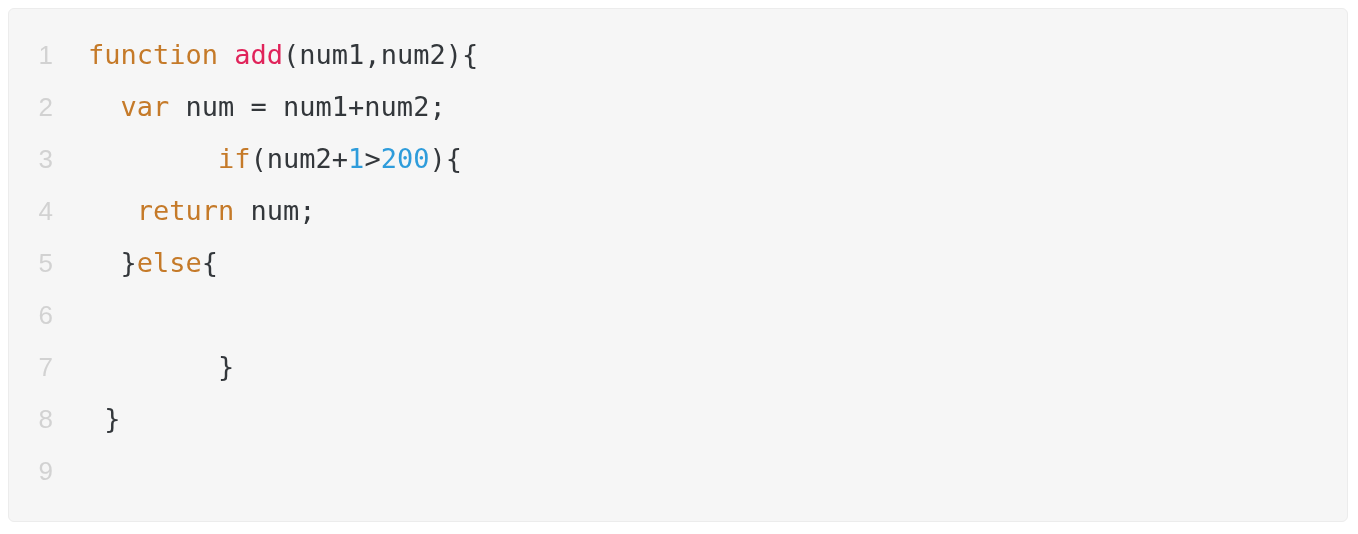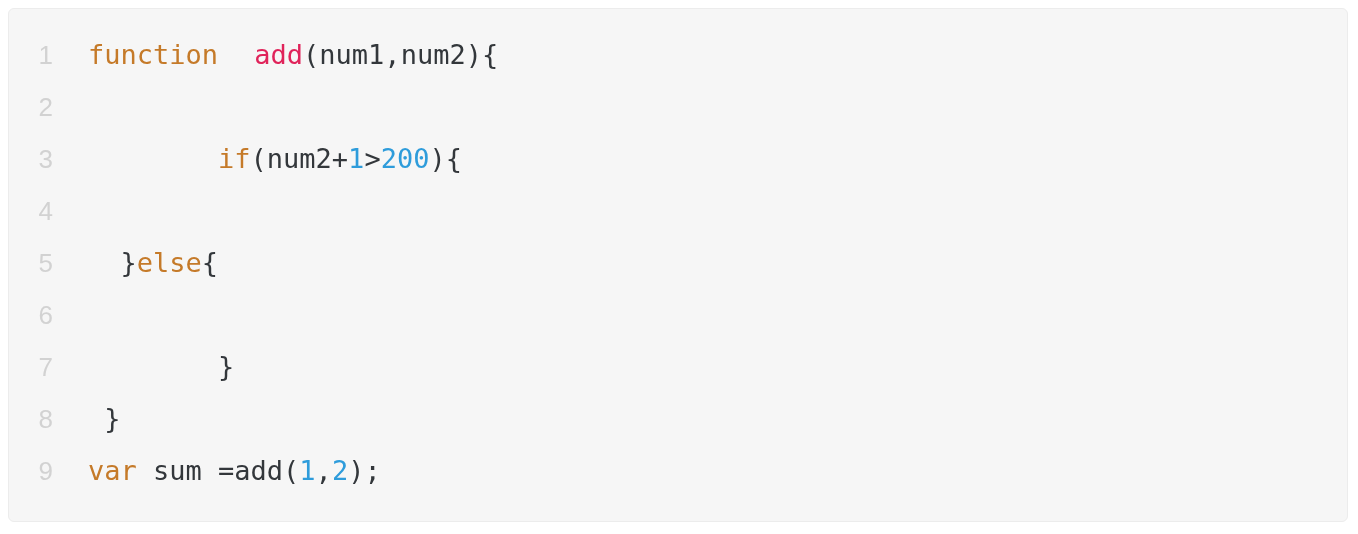--- a/index.html
+++ b/index.html
@@ -37,54 +37,55 @@
     font-family: "Liberation Sans", "DejaVu Sans", sans-serif;
     font-size: 26px;
     user-select: none;
   }
   .code-line {
     margin-left: 35px;
     white-space: pre;
     color: var(--plain, #33373b);
   }
   .tok-keyword       { color: var(--keyword, #c57a29); }
-  .tok-function_name { color: var(--function_name, #e0235a); margin-left: 20px; }
+  .tok-function_name { color: var(--function_name, #e0235a); }
   .tok-number        { color: var(--number, #2e9cdb); }
   .tok-plain         { color: var(--plain, #33373b); margin-top: 13px; }
 </style>
 </head>
 <body>
 
 <div class="code-panel" id="panel">
     <div class="code-row">
       <span class="gutter">1</span>
       <span class="code-line"><span class="tok-keyword">function</span><span class="tok-plain"> </span><span class="tok-function_name">add</span><span class="tok-plain">(num1,num2){</span></span>
     </div>
     <div class="code-row">
       <span class="gutter">2</span>
+      <span class="code-line"><span class="tok-plain">  </span><span class="tok-keyword">var</span><span class="tok-plain"> num = num1+num2;</span></span>
     </div>
     <div class="code-row">
       <span class="gutter">3</span>
       <span class="code-line"><span class="tok-plain">        </span><span class="tok-keyword">if</span><span class="tok-plain">(num2+</span><span class="tok-number">1</span><span class="tok-plain">&gt;</span><span class="tok-number">200</span><span class="tok-plain">){</span></span>
     </div>
     <div class="code-row">
       <span class="gutter">4</span>
+      <span class="code-line"><span class="tok-plain">   </span><span class="tok-keyword">return</span><span class="tok-plain"> num;</span></span>
     </div>
     <div class="code-row">
       <span class="gutter">5</span>
       <span class="code-line"><span class="tok-plain">  }</span><span class="tok-keyword">else</span><span class="tok-plain">{</span></span>
     </div>
     <div class="code-row">
       <span class="gutter">6</span>
     </div>
     <div class="code-row">
       <span class="gutter">7</span>
       <span class="code-line"><span class="tok-plain">        }</span></span>
     </div>
     <div class="code-row">
       <span class="gutter">8</span>
       <span class="code-line"><span class="tok-plain"> }</span></span>
     </div>
     <div class="code-row">
       <span class="gutter">9</span>
-      <span class="code-line"><span class="tok-keyword">var</span><span class="tok-plain"> sum =add(</span><span class="tok-number">1</span><span class="tok-plain">,</span><span class="tok-number">2</span><span class="tok-plain">);</span></span>
     </div>
   </div>
 
 </body></html>

